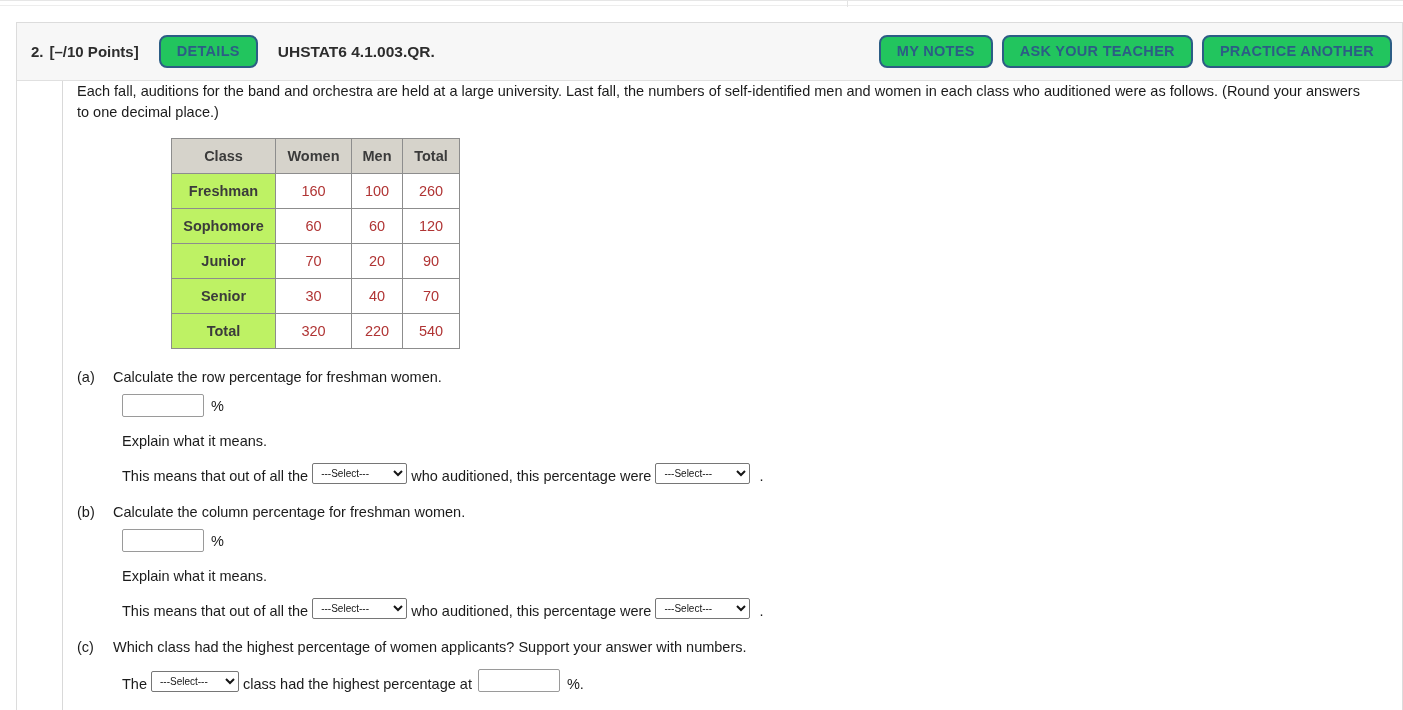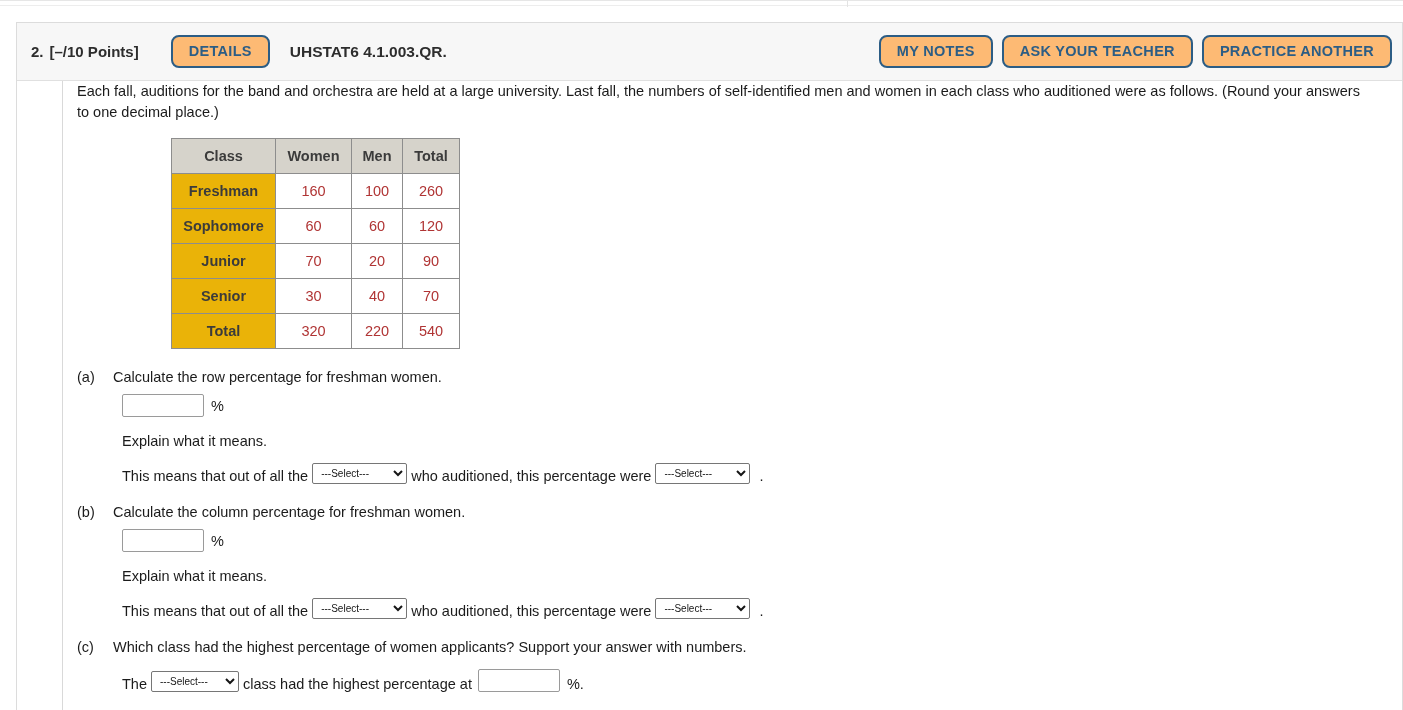--- a/index.html
+++ b/index.html
@@ -68,27 +68,27 @@
   .q-number {
     font-weight: bold;
     font-size: 15px;
     color: #2d2d2d;
     margin-right: 6px;
   }
   .q-points {
     font-weight: bold;
     font-size: 15px;
     color: #2d2d2d;
-    margin-right: 32px;
+    margin-right: 20px;
     white-space: nowrap;
   }
   .btn {
     border: 2px solid #2c5d85;
     border-radius: 8px;
-    background: #fdba74;
+    background: #22c55e;
     color: #2c5d85;
     font-family: "Liberation Sans", sans-serif;
     font-size: 14.5px;
     font-weight: bold;
     letter-spacing: 0.3px;
     padding: 7px 16px 8px 16px;
     cursor: pointer;
     white-space: nowrap;
     line-height: 1;
   }
@@ -154,21 +154,21 @@
     background: #d6d3cb;
     color: #3b3b3b;
     font-weight: bold;
     text-align: center;
   }
   table#class-table th.col-class   { width: 104px; }
   table#class-table th.col-women   { width: 76px; }
   table#class-table th.col-men     { width: 51px; }
   table#class-table th.col-total   { width: 57px; }
   table#class-table td.rowhead {
-    background: #eab308;
+    background: #bef264;
     color: #3b3b3b;
     font-weight: bold;
   }
   table#class-table td.num {
     background: #ffffff;
     color: #b03434;
   }
 
   
   .part {

